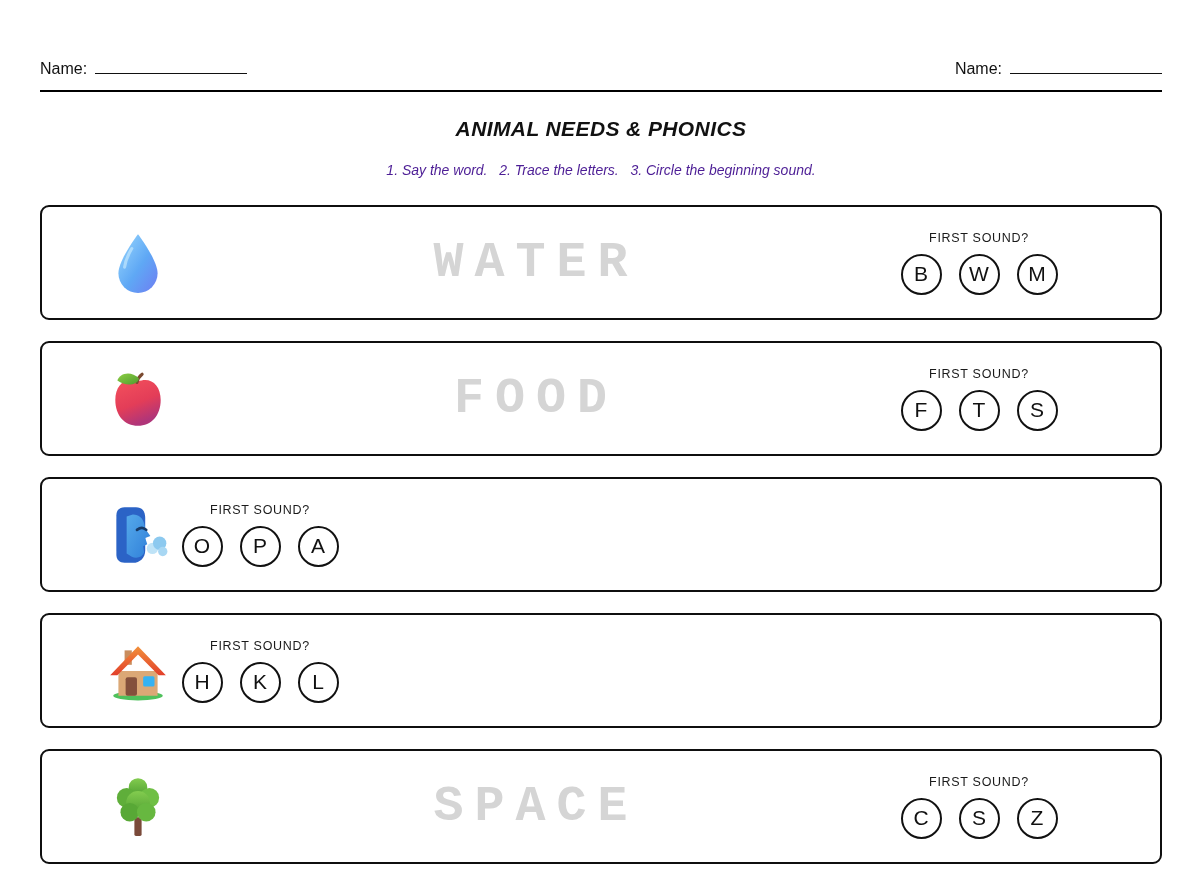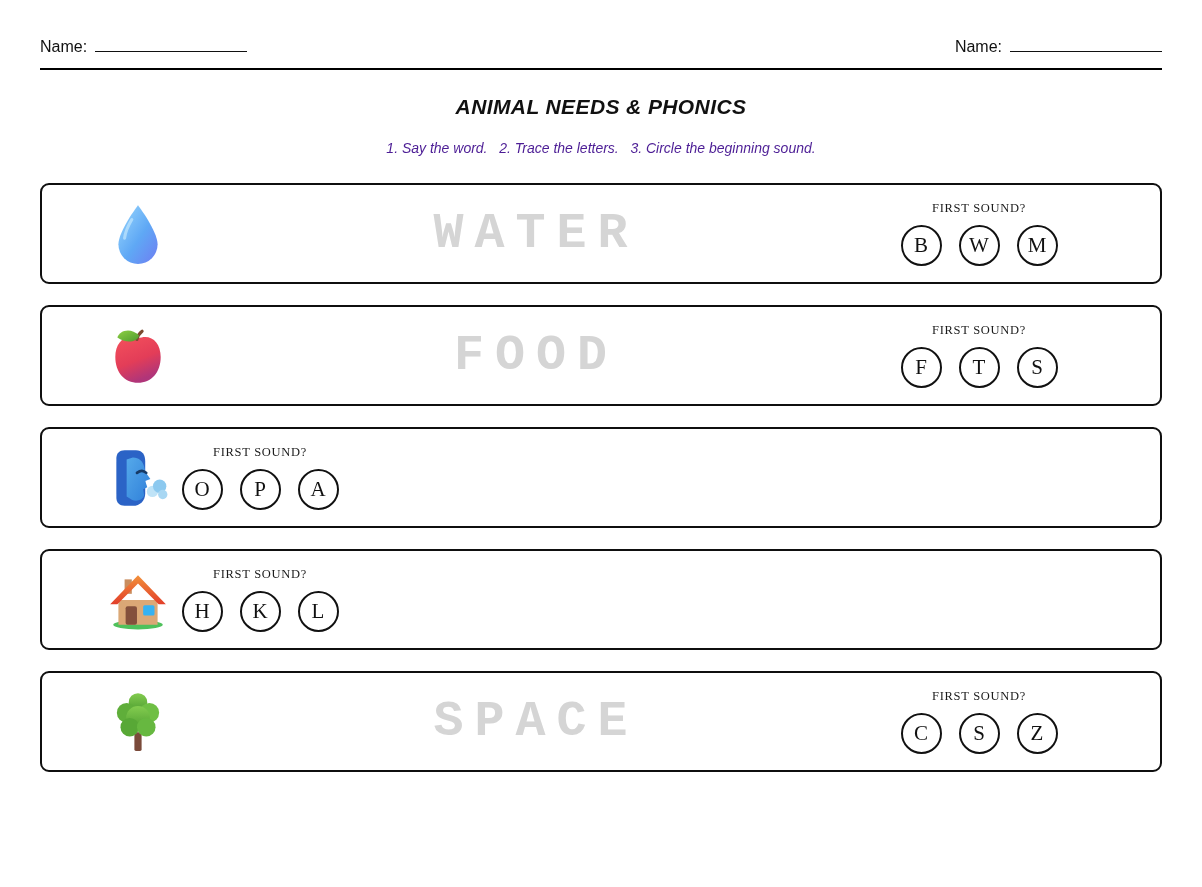--- a/index.html
+++ b/index.html
@@ -4,53 +4,53 @@
 <style>
   * { box-sizing: border-box; margin: 0; padding: 0; }
   html, body { background: #ffffff; }
   body {
     width: 1202px; height: 887px; margin: 0 auto;
     font-family: "Liberation Sans", sans-serif;
     color: #111111; position: relative; overflow: hidden;
   }
   .header {
     display: flex; justify-content: space-between; align-items: baseline;
-    padding: 38px 40px 0 40px;
+    padding: 60px 40px 0 40px;
   }
   .field { display: flex; align-items: baseline; gap: 8px; font-size: 16px; }
   .blank-line {
     display: inline-block; width: 152px; height: 14px;
     border-bottom: 1.6px solid #111;
   }
   .rule { margin: 12px 40px 0 40px; border-top: 2.5px solid #000; }
   .title {
     text-align: center; margin-top: 25px;
     font-size: 21px; font-weight: bold; letter-spacing: 0.4px; font-style: italic;
   }
   .instructions {
     text-align: center; margin-top: 21px;
     font-style: italic; font-size: 14px; white-space: pre; color: #4c1d95;
   }
   .rows { margin: 27px 40px 0 40px; }
   .row {
-    height: 101px; border: 2.5px solid #0f0f0f; border-radius: 9px;
+    height: 115px; border: 2.5px solid #0f0f0f; border-radius: 9px;
     display: flex; align-items: center; margin-bottom: 21px; background: #fff;
   }
   .icon-wrap { flex: 0 0 auto; width: 66px; height: 70px; margin-left: 63px; }
   .icon-wrap svg { width: 100%; height: 100%; display: block; }
   .word {
     flex: 1 1 auto; text-align: center;
     font-family: "Liberation Mono", monospace; font-weight: bold;
     font-size: 50px; letter-spacing: 11px; color: #d5d5d5;
     padding-left: 11px; 
     user-select: none;
   }
   .sound-block {
     flex: 0 0 auto; width: 178px; margin-right: 92px;
-    display: flex; flex-direction: column; align-items: center; gap: 9px; font-family: Liberation Serif, serif;
+    display: flex; flex-direction: column; align-items: center; gap: 9px;
   }
   .prompt { font-size: 12.5px; letter-spacing: 0.7px; color: #1a1a1a; }
   .choices { display: flex; gap: 17px; }
   .choice {
     width: 41px; height: 41px; border: 2px solid #111; border-radius: 50%;
     display: flex; align-items: center; justify-content: center;
     font-size: 21px; color: #111; background: #fff; cursor: pointer;
   }
 </style>
 </head>

